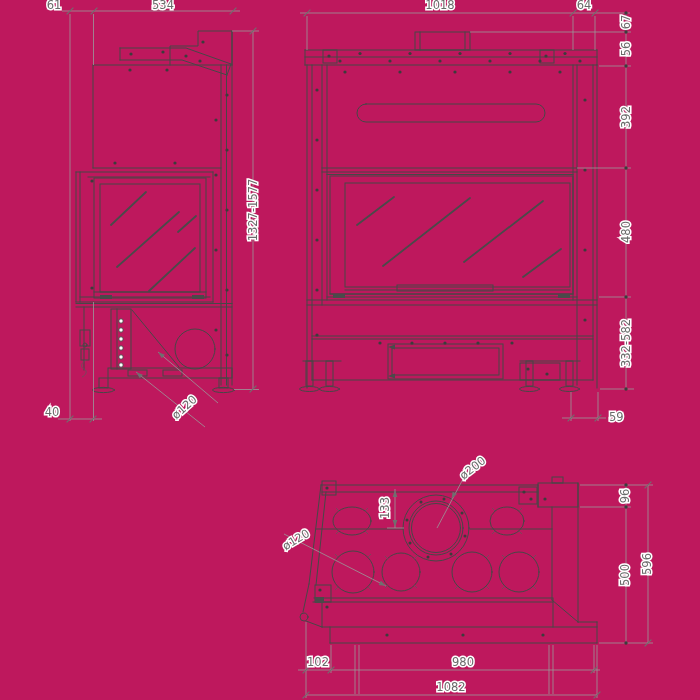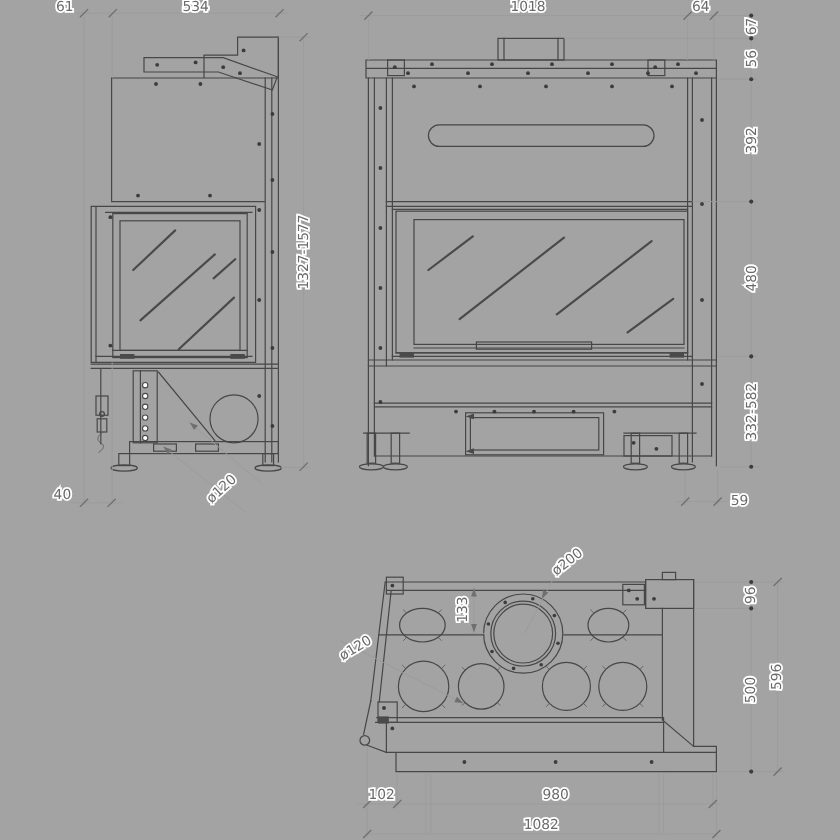--- a/index.html
+++ b/index.html
@@ -1,16 +1,16 @@
 <!DOCTYPE html>
 <html><head>
 <meta charset="utf-8">
 <style>
   html,body{margin:0;padding:0;background:#ffffff;}
-  .canvas{width:700px;height:700px;background:#a3a3a3;position:relative;overflow:hidden;}
+  .canvas{width:700px;height:700px;background:#be185d;position:relative;overflow:hidden;}
   svg{display:block;}
   .st0{stroke:#474747;stroke-width:1;fill:none;stroke-linecap:square;}
   .st1{stroke:#4a4a4a;stroke-width:1.8;fill:none;stroke-linecap:round;}
   .thin{stroke:#5a5a5a;stroke-width:.7;fill:none;}
   .dim{stroke:#9b9b9b;stroke-width:.8;fill:none;}
   .tick{stroke:#6f6f6f;stroke-width:1.1;fill:none;}
   .dot{fill:#3c3c3c;stroke:none;}
   .hole{fill:#ffffff;stroke:#474747;stroke-width:.9;}
   .dk{fill:#4a4a4a;stroke:none;}
   .arr{fill:#6f6f6f;stroke:none;}

